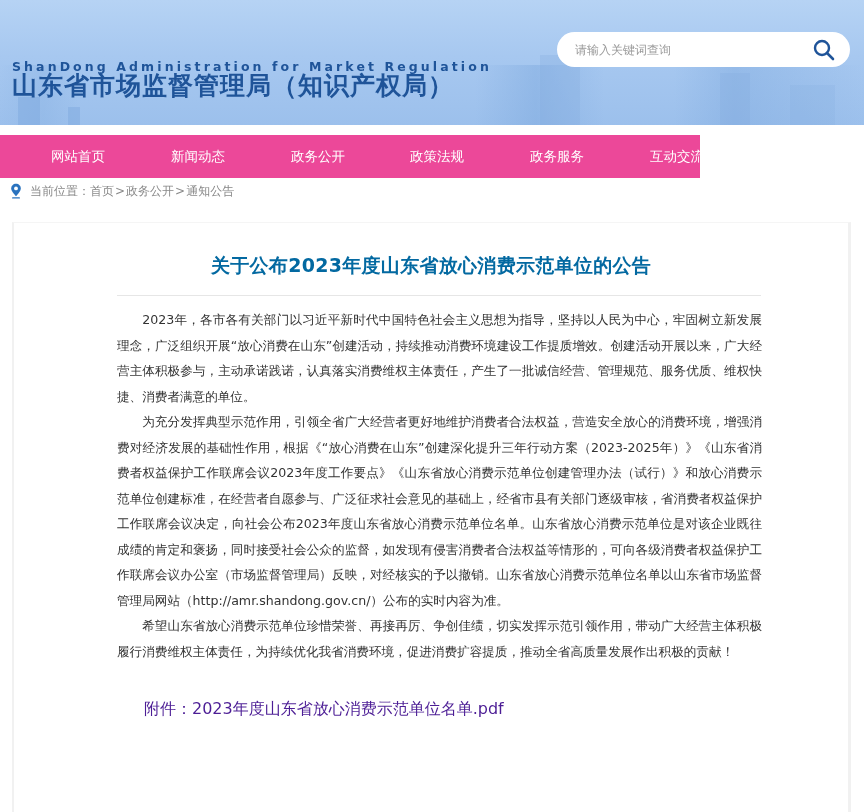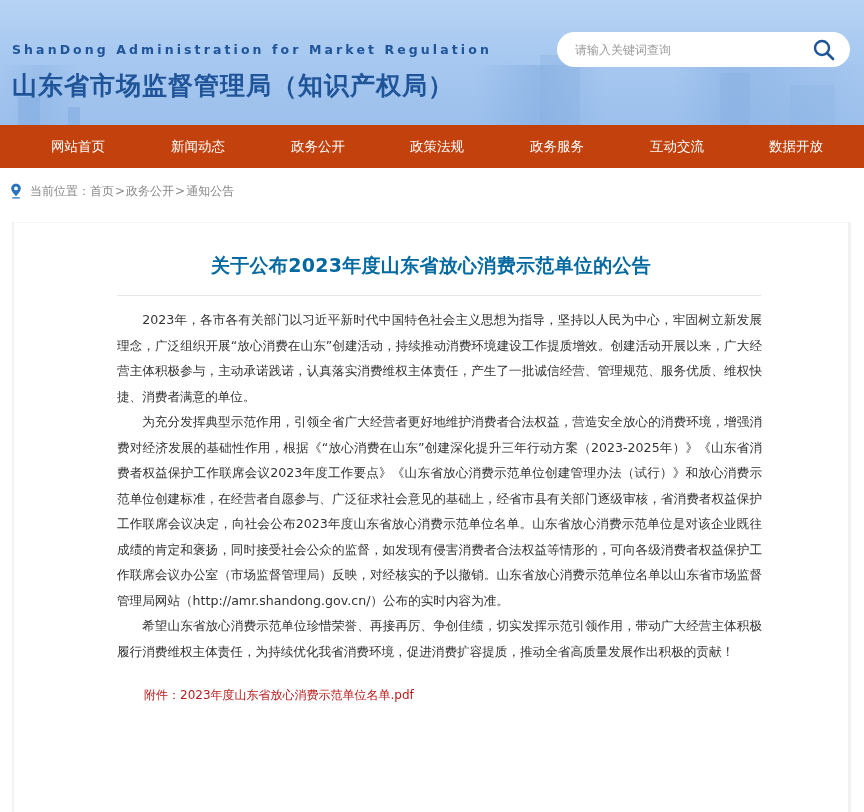--- a/index.html
+++ b/index.html
@@ -23,42 +23,42 @@
     .banner .tower {
       position: absolute; bottom: 0; background: rgba(130,172,224,0.55);
     }
     .site-title {
       position: absolute; left: 12px; top: 22px;
       font-size: 25px; font-weight: bold; color: #1f5499; letter-spacing: 1px;
       white-space: nowrap;
       margin-top: 47px;
     }
     .site-subtitle {
-      position: absolute; left: 12px; top: 42px;
+      position: absolute; left: 12px; top: 59px;
       font-size: 12.5px; font-weight: bold; color: #1f5499; letter-spacing: 3.1px;
       white-space: nowrap;
     }
     .search-box {
       position: absolute; left: 557px; top: 32px; width: 293px; height: 35px;
       background: #ffffff; border-radius: 18px;
       display: flex; align-items: center; padding-left: 18px;
     }
     .search-input {
       border: none; outline: none; background: transparent;
       font-size: 12px; color: #999; width: 220px; font-family: "DejaVu Sans", sans-serif;
     }
     .search-input::placeholder { color: #9a9a9a; }
     .search-btn {
       position: absolute; right: 14px; top: 6px; width: 24px; height: 24px; cursor: pointer;
     }
 
     
     .nav {
-      position: absolute; left: 0; top: 125px; width: 864px; height: 43px;
-      background: #c2410c;
+      position: absolute; left: 0; top: 135px; width: 700px; height: 43px;
+      background: #ec4899;
       display: flex; align-items: center;
     }
     .nav-item {
       position: absolute; top: 0; height: 43px; line-height: 43px;
       color: #ffffff; font-size: 13.5px; text-align: center; width: 90px; cursor: pointer;
     }
 
     
     .breadcrumb {
       position: absolute; left: 10px; top: 182px; height: 18px;
@@ -80,21 +80,21 @@
     }
     .title-divider {
       position: absolute; left: 103px; top: 72px; width: 644px; height: 1px; background: #e6e6e6;
     }
     .body-text {
       position: absolute; left: 103px; top: 84px; width: 645px;
       font-size: 12.6px; line-height: 25.5px; color: #333; text-align: justify;
     }
     .body-text p { text-indent: 2em; }
     .attachment {
-      position: absolute; left: 130px; top: 464px; font-size: 12px; color: #b91c1c; cursor: pointer;
+      position: absolute; left: 130px; top: 476px; font-size: 16px; color: #4c1d95; cursor: pointer;
     }
     .signature {
       position: absolute; right: 105px; top: 510px; text-align: right;
       font-size: 12.6px; color: #333; line-height: 25px;
     }
   </style>
 </head>
 <body>
 
 <div class="banner">

